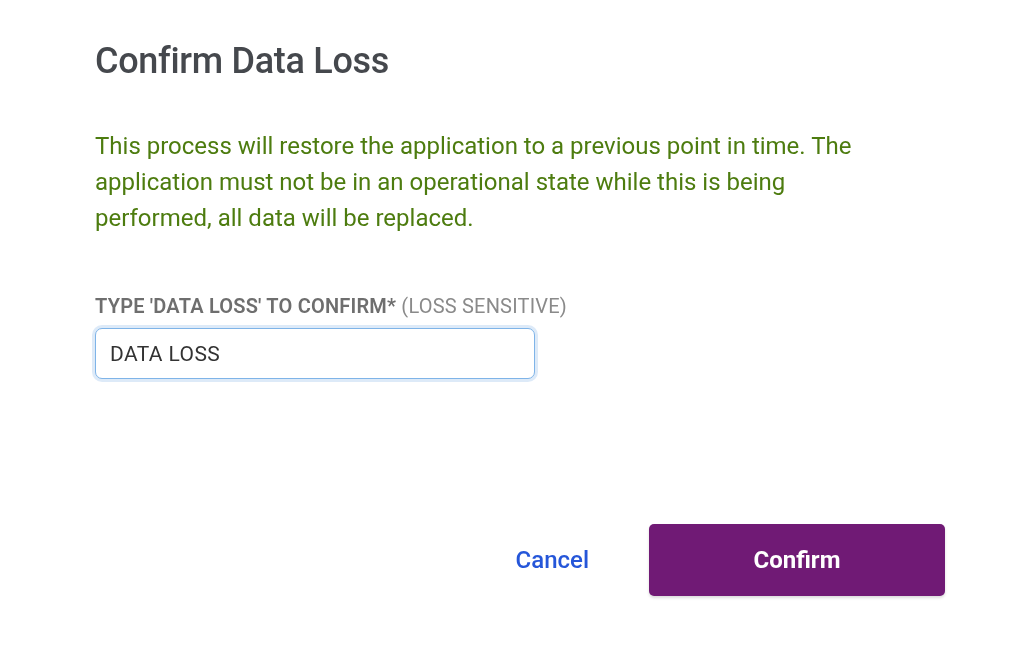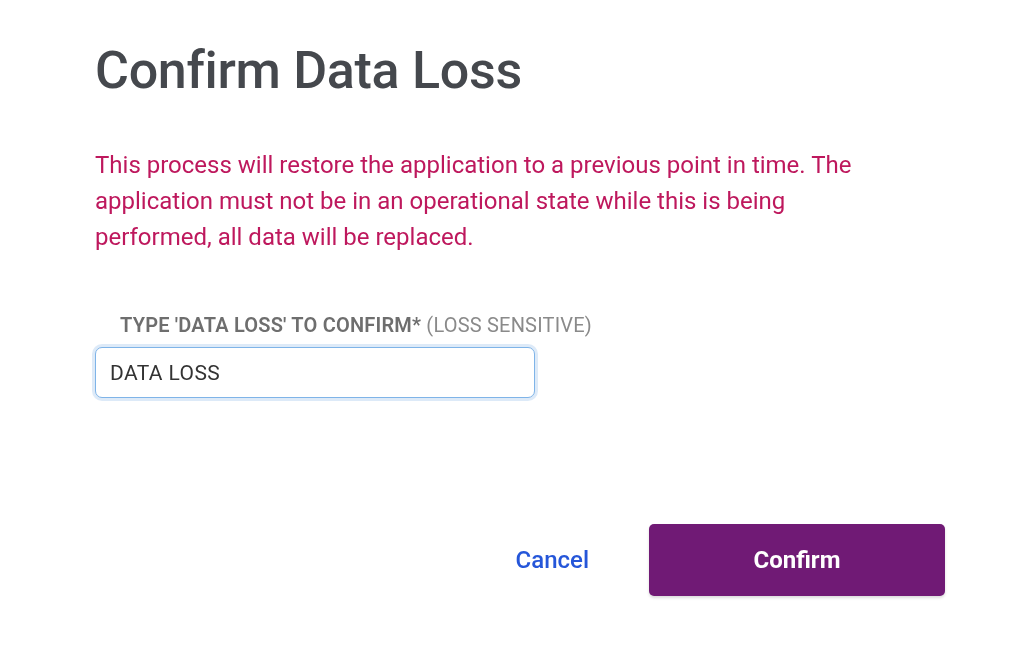--- a/index.html
+++ b/index.html
@@ -14,43 +14,42 @@
       height: 652px;
       position: relative;
     }
     .dialog {
       position: absolute;
       left: 95px;
       top: 40px;
       width: 850px;
     }
     .title {
-      font-size: 52px;
+      font-size: 36px;
       font-weight: 500;
       color: #45484D;
       margin-bottom: 46px;
       letter-spacing: -0.3px;
     }
     .body-text {
       font-size: 24px;
       line-height: 1.5;
-      color: #be185d;
+      color: #4d7c0f;
       margin-bottom: 58px;
       max-width: 810px;
     }
     .field-label {
       font-size: 20px;
       color: #7a7a7a;
       margin-bottom: 10px;
       letter-spacing: 0.2px;
     }
     .field-label .bold-part {
       font-weight: 600;
       color: #6e6e6e;
-      margin-left: 25px;
     }
     .field-label .hint-part {
       font-weight: 400;
       color: #8a8a8a;
     }
     .confirm-input {
       width: 440px;
       height: 51px;
       padding: 0 14px;
       font-size: 21px;

